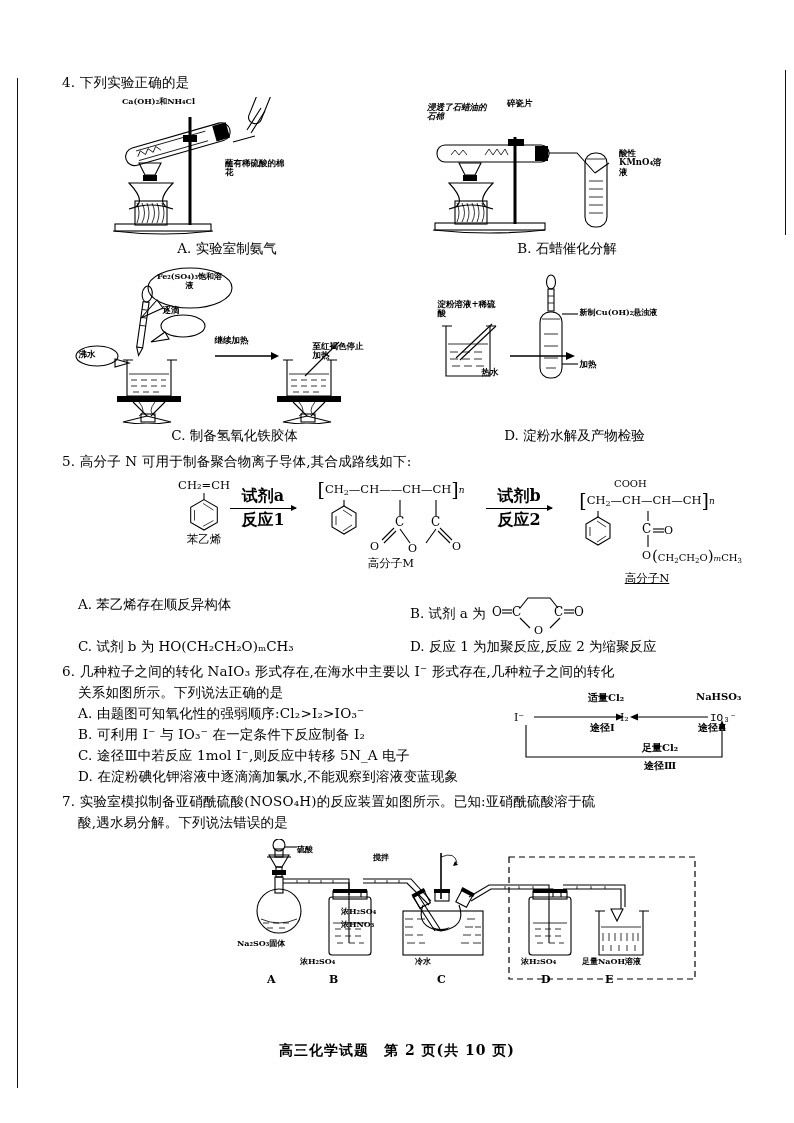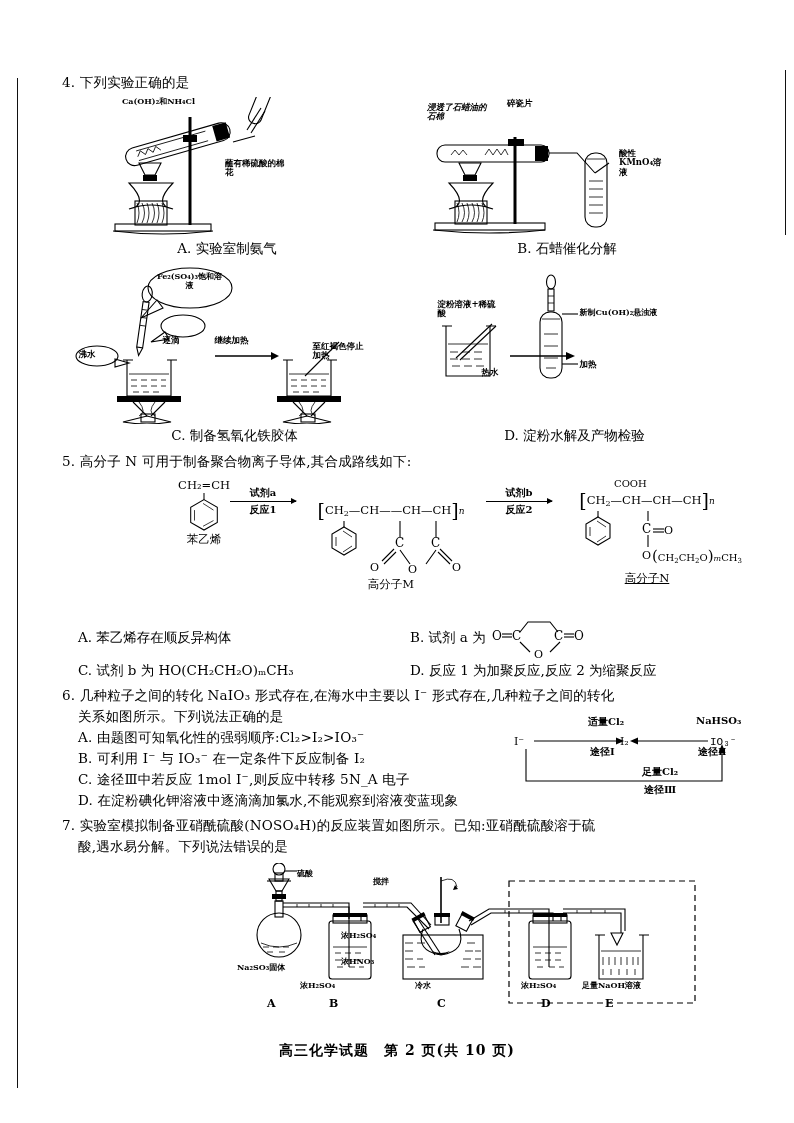--- a/index.html
+++ b/index.html
@@ -38,21 +38,21 @@
   .fill { fill:#000; }
   .thin { fill:none; stroke:#000; stroke-width:0.8; }
 
   
   .chem { font-family:"DejaVu Serif","Liberation Serif",serif; }
   sub { font-size:70%; vertical-align:-0.25em; }
 
   
   .scheme { display:flex; align-items:flex-start; justify-content:flex-end; margin-top:6px; }
   .mol { position:relative; font-size:11.5px; }
-  .arrowbox { position:relative; width:66px; text-align:center; font-size:10px; padding-top:6px; }
+  .arrowbox { position:relative; width:66px; text-align:center; font-size:16px; padding-top:6px; }
   .arrowbox .top { font-weight:bold; }
   .arrowbox .bar { height:1px; background:#000; margin:1px 0; position:relative; }
   .arrowbox .bar:after { content:""; position:absolute; right:-1px; top:-3px;
       border-left:6px solid #000; border-top:3.5px solid transparent; border-bottom:3.5px solid transparent; }
   .arrowbox .bot { font-weight:bold; }
   .name-under { text-align:center; font-size:11.5px; margin-top:1px; }
 
   .benzene { width:34px; height:38px; }
 
   
@@ -163,21 +163,21 @@
           </div>
           <div class="caption">B. 石蜡催化分解</div>
         </div>
       </div>
 
       <div class="fig-row" style="margin-top:6px;align-items:flex-end;">
 
         <div class="fig-cell" style="width:320px;">
           <div style="position:relative;height:160px;">
             <div class="lbl chem" style="left:82px;top:8px;width:66px;white-space:normal;text-align:center;">Fe₂(SO₄)₃饱和溶液</div>
-            <div class="lbl cjk" style="left:88px;top:72px;text-align:right;">逐滴</div>
+            <div class="lbl cjk" style="left:88px;top:42px;text-align:right;">逐滴</div>
             <div class="lbl cjk" style="left:4px;top:86px;">沸水</div>
             <div class="lbl cjk" style="left:140px;top:72px;">继续加热</div>
             <div class="lbl cjk" style="left:238px;top:78px;width:54px;white-space:normal;">至红褐色停止加热</div>
             <svg width="300" height="160" viewBox="0 0 300 160">
 
               <ellipse cx="115" cy="24" rx="42" ry="20" class="stroke"></ellipse>
               <path d="M82 36 l-16 18 l22 -10 z" class="stroke" fill="#fff"></path>
               <ellipse cx="108" cy="62" rx="22" ry="11" class="stroke"></ellipse>
               <path d="M90 68 l-14 10 l18 -3 z" class="stroke" fill="#fff"></path>
               <ellipse cx="22" cy="92" rx="21" ry="10" class="stroke"></ellipse>
@@ -285,21 +285,21 @@
           </svg>
           <div class="name-under">苯乙烯</div>
         </div>
 
         <div class="arrowbox" style="margin-top:2px;">
           <div class="top">试剂a</div>
           <div class="bar"></div>
           <div class="bot">反应1</div>
         </div>
 
-        <div class="mol" style="text-align:center;width:190px;margin-top:21px;">
+        <div class="mol" style="text-align:center;width:190px;">
           <div class="chem" style="font-size:11.5px;white-space:nowrap;">
             <span style="font-size:19px;vertical-align:-3px;">[</span>CH<sub>2</sub>—CH——CH—CH<span style="font-size:19px;vertical-align:-3px;">]</span><i style="font-size:9px;">n</i>
           </div>
           <div style="position:relative;height:62px;">
             <svg width="190" height="62" viewBox="0 0 190 62">
 
               <line x1="48" y1="0" x2="48" y2="6" class="stroke"></line>
               <polygon points="48,6 60,13 60,27 48,34 36,27 36,13" class="stroke"></polygon>
               <line x1="40" y1="16" x2="40" y2="25" class="thin"></line>
               <line x1="47" y1="10" x2="56" y2="16" class="thin"></line>
@@ -350,21 +350,21 @@
             </svg>
             <div class="chem" style="position:absolute;left:100px;top:36px;font-size:10px;white-space:nowrap;">
               <span style="font-size:15px;">(</span>CH<sub>2</sub>CH<sub>2</sub>O<span style="font-size:15px;">)</span><i style="font-size:8px;">m</i>CH<sub>3</sub>
             </div>
           </div>
           <div class="name-under" style="margin-top:-10px;text-decoration:underline;">高分子N</div>
         </div>
       </div>
 
 
-      <div class="opts-row" style="margin-top:26px;align-items:center;">
+      <div class="opts-row" style="margin-top:8px;">
         <div class="opt opt-half indent">A. 苯乙烯存在顺反异构体</div>
         <div class="opt opt-half" style="position:relative;">
           <span>B. 试剂 a 为</span>
           <span style="display:inline-block;vertical-align:middle;margin-left:2px;">
             <svg width="96" height="40" viewBox="0 0 96 40">
               <text x="0" y="22" font-size="12" font-family="DejaVu Serif, serif">O</text>
               <line x1="10" y1="16" x2="20" y2="16" class="stroke"></line>
               <line x1="10" y1="19" x2="20" y2="19" class="stroke"></line>
               <text x="20" y="22" font-size="12" font-family="DejaVu Serif, serif">C</text>
               <text x="62" y="22" font-size="12" font-family="DejaVu Serif, serif">C</text>
@@ -422,21 +422,21 @@
         <span>7.</span>
         <span>实验室模拟制备亚硝酰硫酸(NOSO₄H)的反应装置如图所示。已知:亚硝酰硫酸溶于硫</span>
       </div>
       <div class="qline indent">酸,遇水易分解。下列说法错误的是</div>
 
       <div class="q7fig">
         <div class="q7lbl" style="left:60px;top:6px;">硫酸</div>
         <div class="q7lbl" style="left:0px;top:100px;">Na₂SO₃固体</div>
         <div class="q7lbl" style="left:63px;top:118px;">浓H₂SO₄</div>
         <div class="q7lbl" style="left:104px;top:68px;">浓H₂SO₄</div>
-        <div class="q7lbl" style="left:104px;top:94px;">浓HNO₃</div>
+        <div class="q7lbl" style="left:104px;top:81px;">浓HNO₃</div>
         <div class="q7lbl" style="left:136px;top:14px;">搅拌</div>
         <div class="q7lbl" style="left:178px;top:118px;">冷水</div>
         <div class="q7lbl" style="left:284px;top:118px;">浓H₂SO₄</div>
         <div class="q7lbl" style="left:345px;top:118px;">足量NaOH溶液</div>
 
         <div class="q7let" style="left:30px;top:134px;">A</div>
         <div class="q7let" style="left:92px;top:134px;">B</div>
         <div class="q7let" style="left:200px;top:134px;">C</div>
         <div class="q7let" style="left:304px;top:134px;">D</div>
         <div class="q7let" style="left:368px;top:134px;">E</div>

